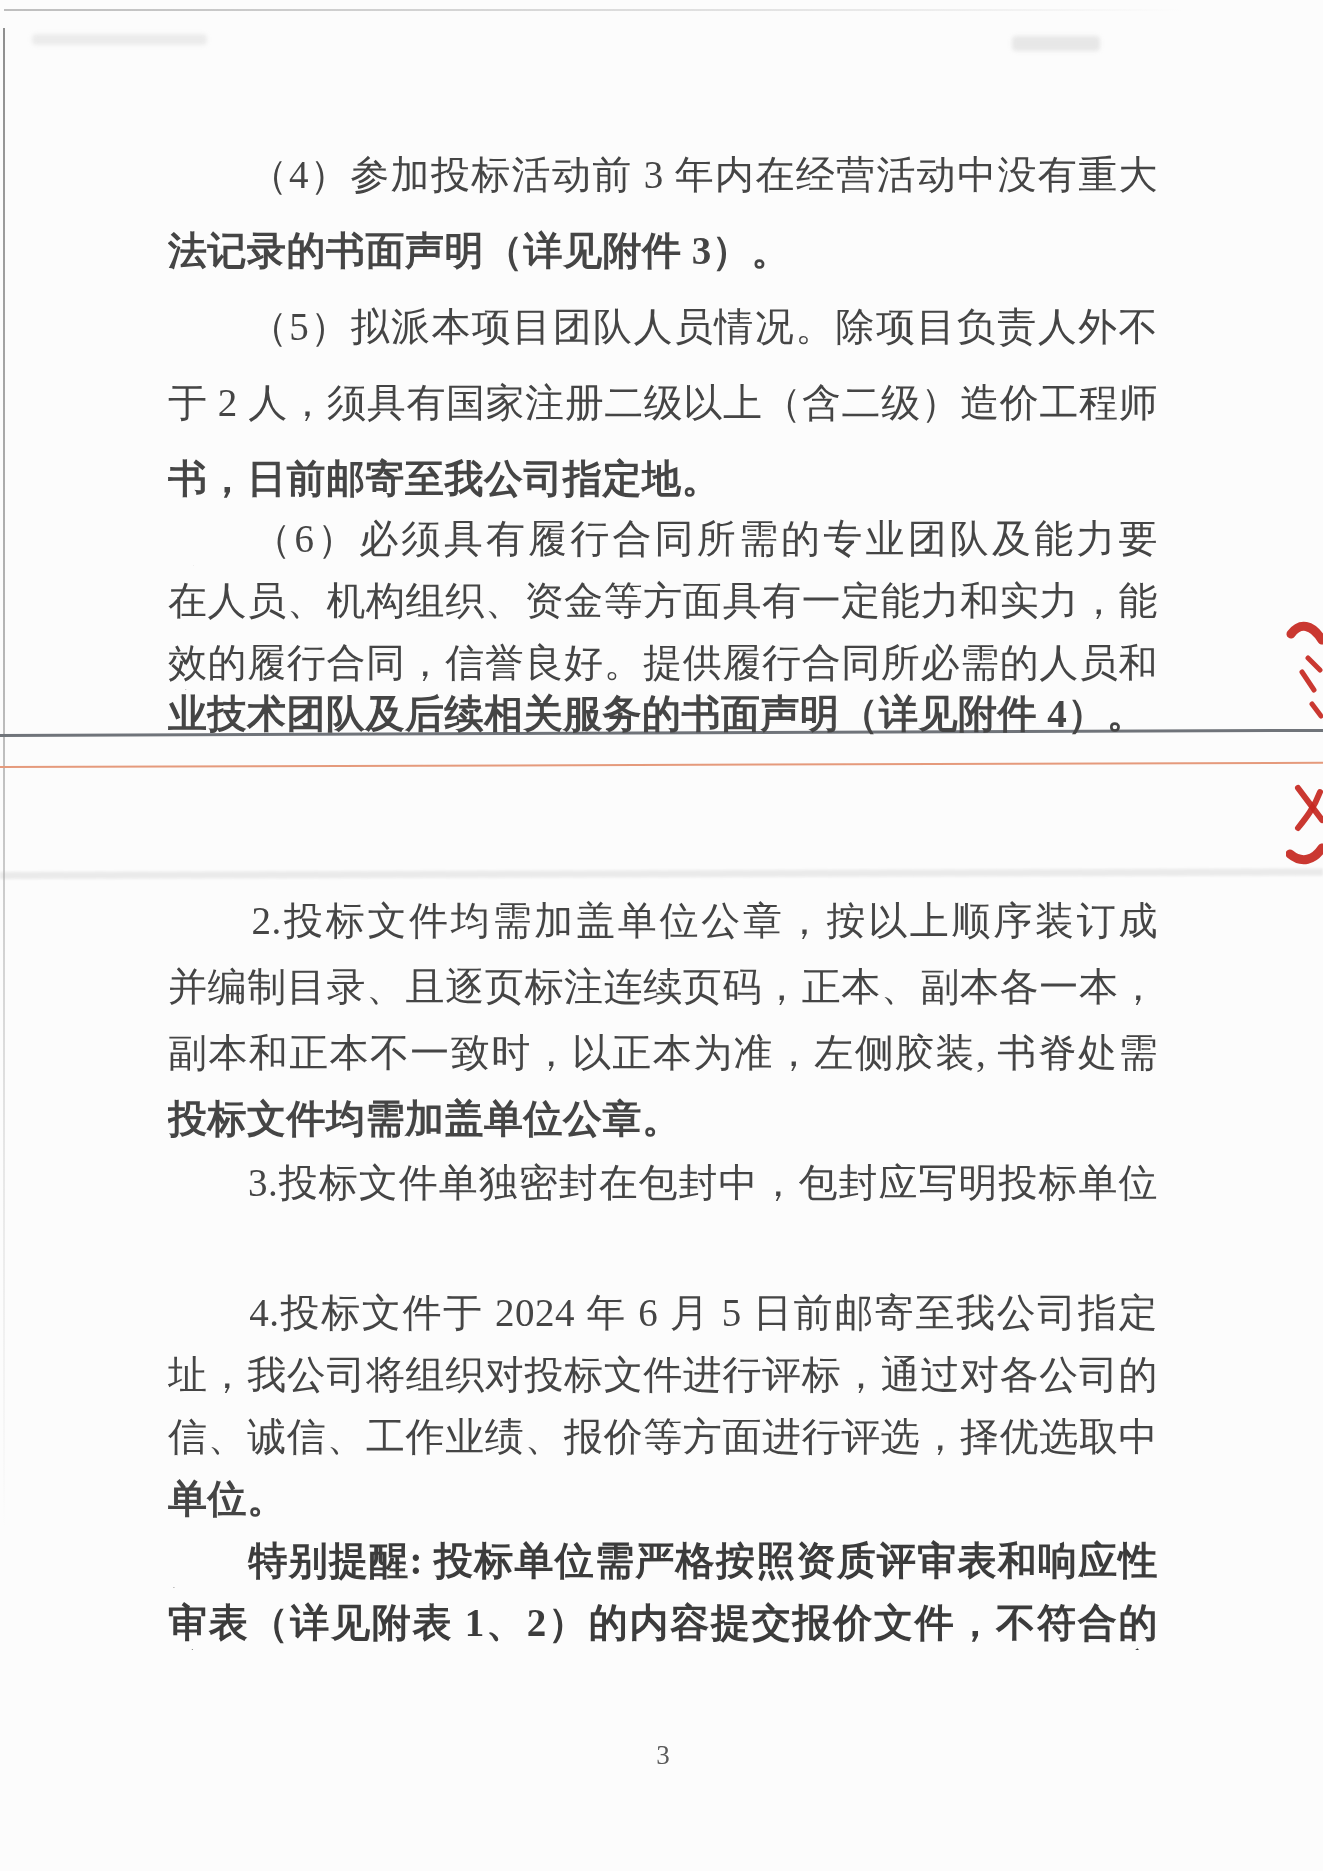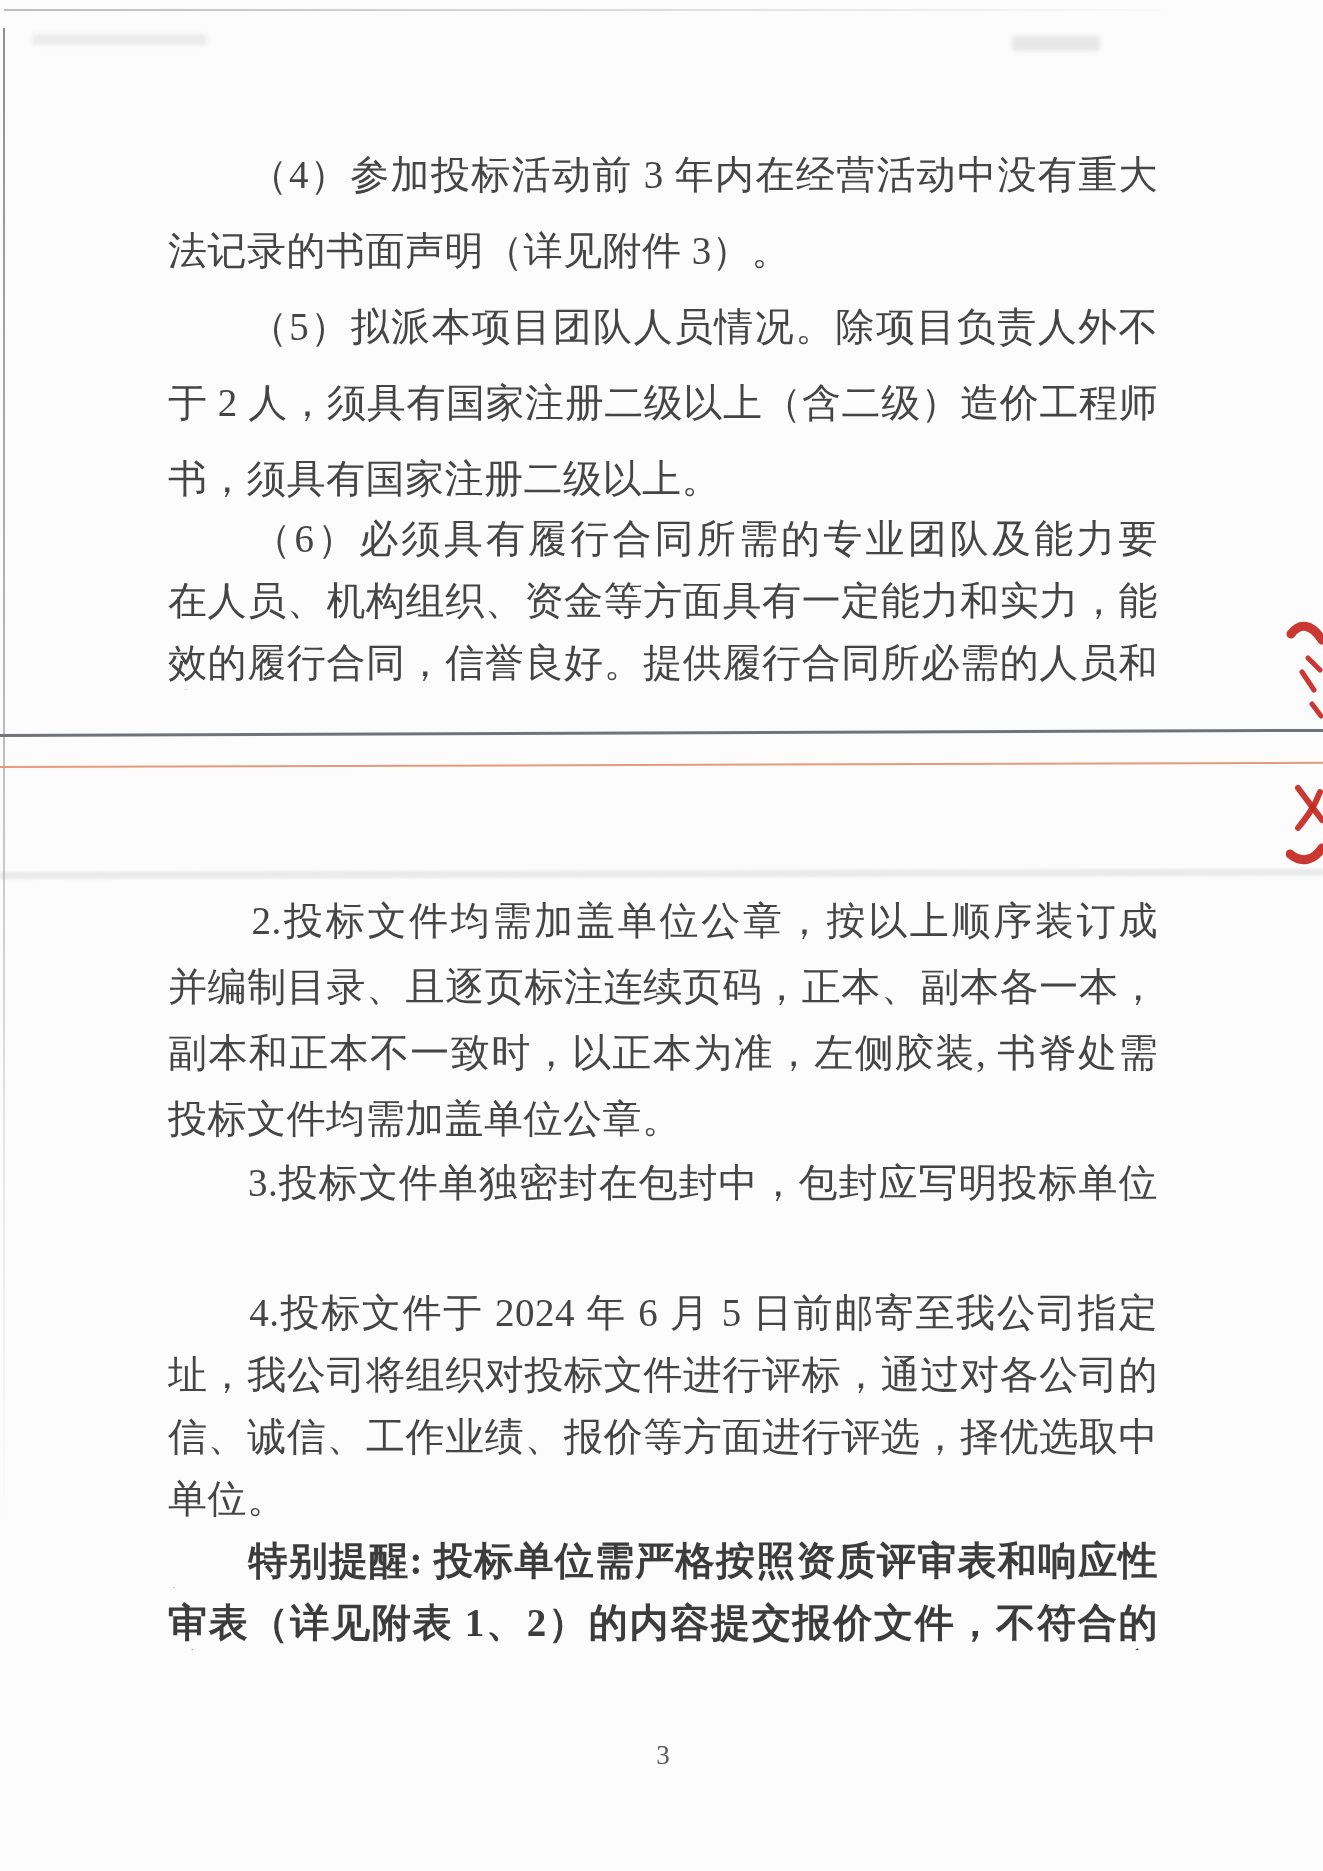--- a/index.html
+++ b/index.html
@@ -40,21 +40,21 @@
     transform:rotate(-0.18deg);transform-origin:left center;
   }
   
   .line{
     position:absolute;left:168px;width:990px;height:50px;
     font-size:39px;line-height:46px;color:#454545;
     text-align:justify;letter-spacing:0.5px;
     overflow:hidden;white-space:normal;
   }
   .line.full{text-align-last:justify;}
-  .line.end{text-align-last:left;}
+  .line.end{text-align-last:left;font-weight:bold;}
   .line.bold{font-weight:bold;color:#3c3c3c;}
   .page-number{
     position:absolute;left:168px;top:1740px;width:990px;
     text-align:center;font-size:27px;color:#5a5a5a;
   }
   .red-marks{position:absolute;}
   .red-marks path{stroke:#c5271f;fill:none;stroke-linecap:round;opacity:.92;}
 </style>
 </head>
 <body>
@@ -67,24 +67,25 @@
   <div class="smudge smudge-tr"></div>
 
   <div class="fold-dark"></div>
   <div class="fold-orange"></div>
   <div class="band-faint"></div>
 
   <div class="line full" style="top:152px">　　（4）参加投标活动前 3 年内在经营活动中没有重大违</div>
   <div class="line end" style="top:228px">法记录的书面声明（详见附件 3）。</div>
   <div class="line full" style="top:304px">　　（5）拟派本项目团队人员情况。除项目负责人外不少</div>
   <div class="line full" style="top:380px">于 2 人，须具有国家注册二级以上（含二级）造价工程师证</div>
-  <div class="line end" style="top:456px">书，须具有国家注册二级以上。</div>
+  <div class="line end" style="top:456px">书，日前邮寄至我公司指定地。</div>
   <div class="line full" style="top:516px">　　（6）必须具有履行合同所需的专业团队及能力要求，</div>
   <div class="line full" style="top:578px">在人员、机构组织、资金等方面具有一定能力和实力，能有</div>
   <div class="line full" style="top:640px">效的履行合同，信誉良好。提供履行合同所必需的人员和专</div>
+  <div class="line end" style="top:691px">业技术团队及后续相关服务的书面声明（详见附件 4）。</div>
   <div class="line full" style="top:898px">　　2.投标文件均需加盖单位公章，按以上顺序装订成册，</div>
   <div class="line full" style="top:964px">并编制目录、且逐页标注连续页码，正本、副本各一本，当</div>
   <div class="line full" style="top:1030px">副本和正本不一致时，以正本为准，左侧胶装, 书脊处需写</div>
   <div class="line end" style="top:1096px">投标文件均需加盖单位公章。</div>
   <div class="line full" style="top:1160px">　　3.投标文件单独密封在包封中，包封应写明投标单位名</div>
   <div class="line full" style="top:1290px">　　4.投标文件于 2024 年 6 月 5 日前邮寄至我公司指定地</div>
   <div class="line full" style="top:1352px">址，我公司将组织对投标文件进行评标，通过对各公司的资</div>
   <div class="line full" style="top:1414px">信、诚信、工作业绩、报价等方面进行评选，择优选取中标</div>
   <div class="line end" style="top:1476px">单位。</div>
   <div class="line full bold" style="top:1538px">　　特别提醒: 投标单位需严格按照资质评审表和响应性评</div>

